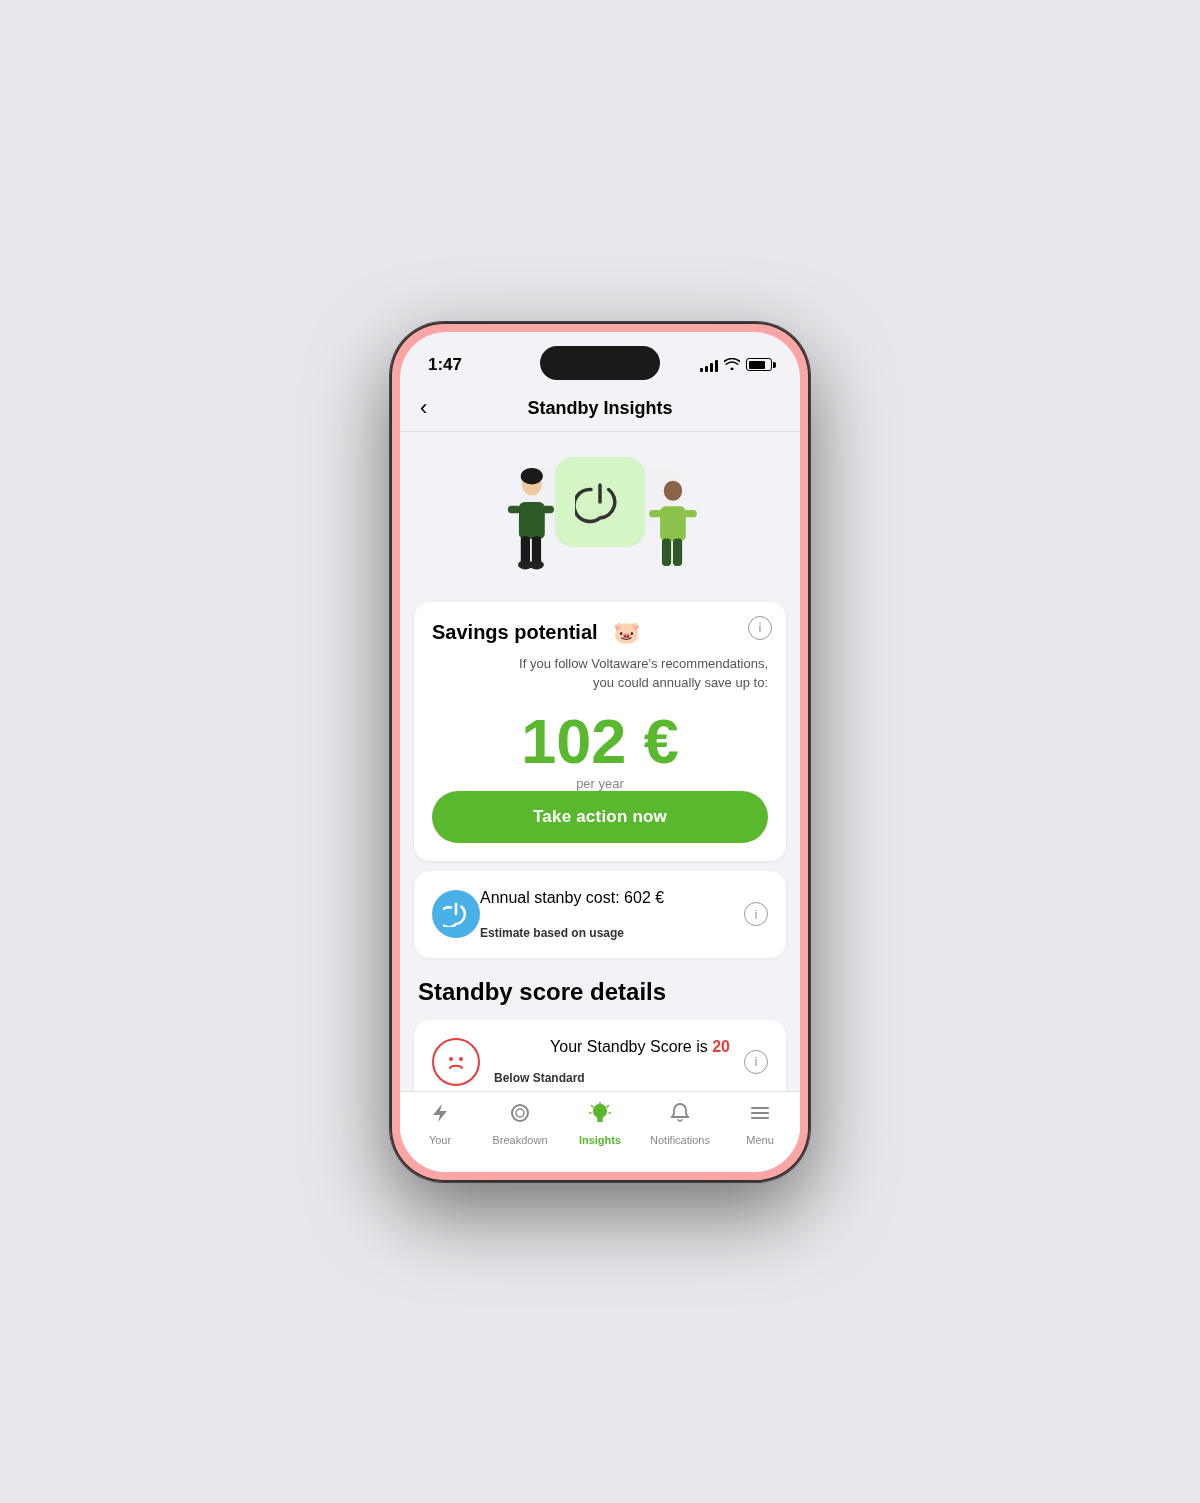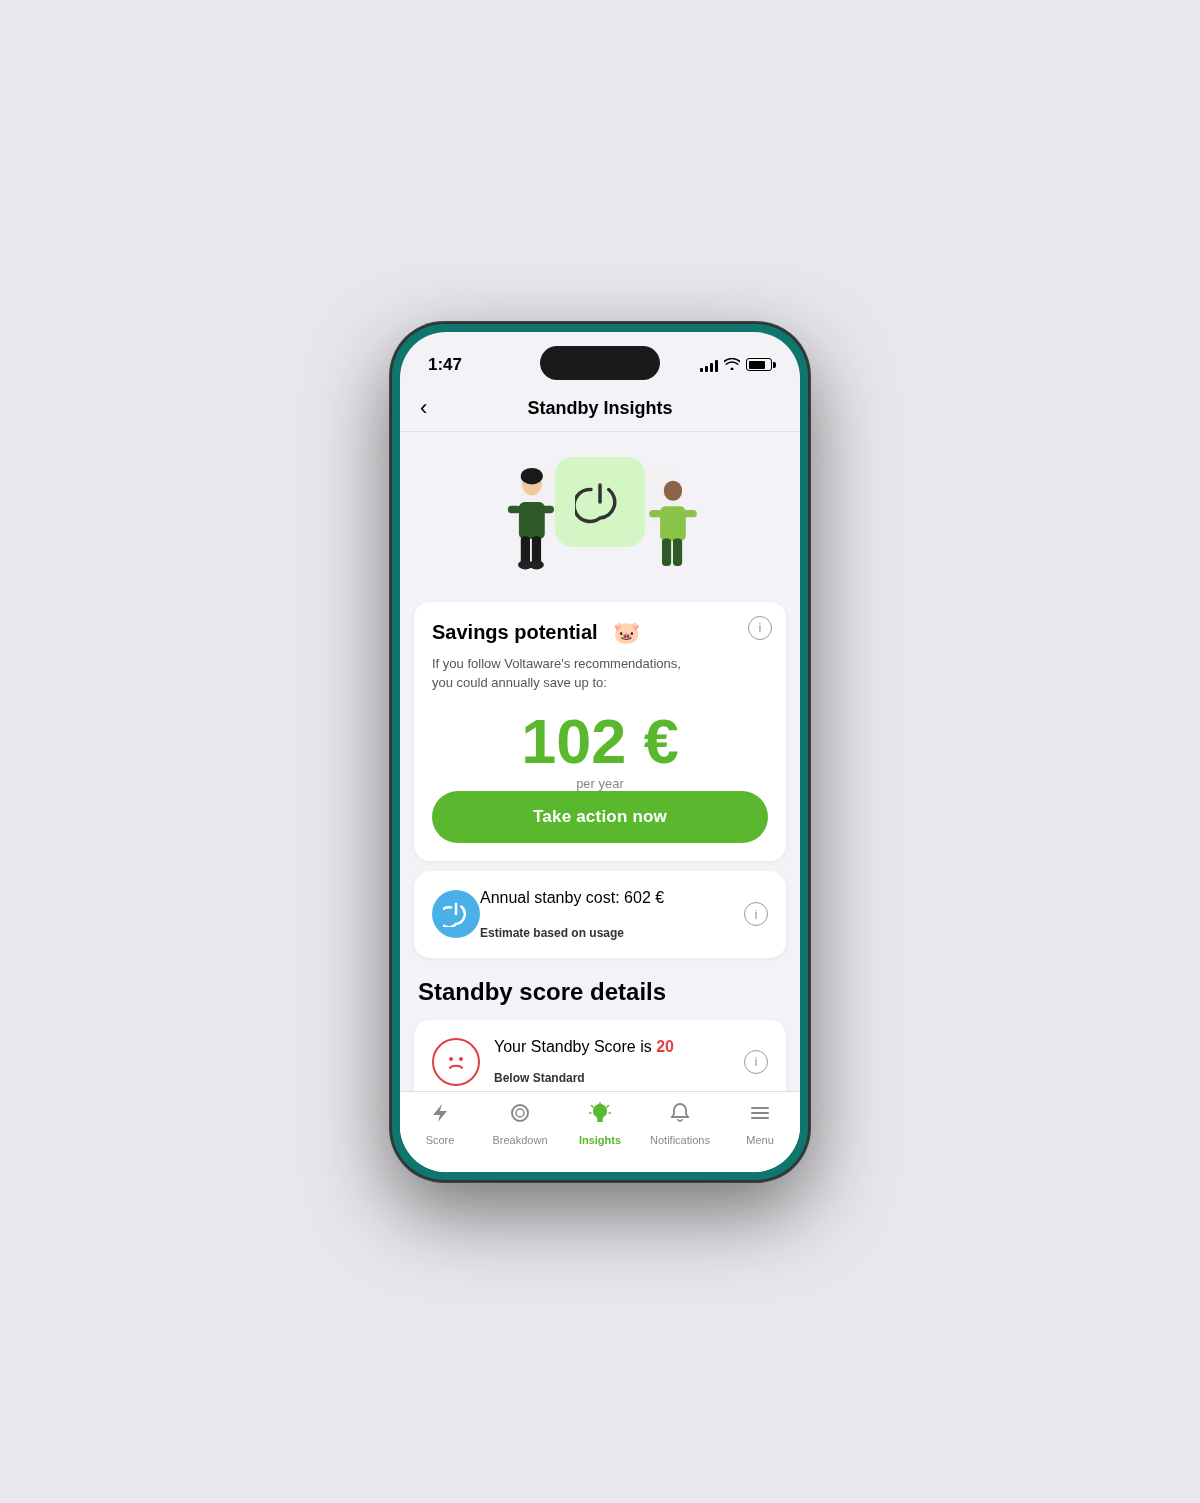--- a/index.html
+++ b/index.html
@@ -12,21 +12,21 @@
       font-family: -apple-system, BlinkMacSystemFont, 'Helvetica Neue', sans-serif;
     }
     .phone-wrapper {
       width: 420px;
       height: 860px;
       position: relative;
     }
     .phone-shell {
       width: 420px;
       height: 860px;
-      background: #0f766e;
+      background: #fca5a5;
       border-radius: 54px;
       position: relative;
       box-shadow:
         0 0 0 1px #444,
         0 30px 80px rgba(0,0,0,0.5),
         inset 0 0 0 2px #333;
       overflow: hidden;
     }
     .phone-screen {
       position: absolute;
@@ -253,21 +253,21 @@
       align-items: center;
       justify-content: center;
       font-size: 13px;
       color: #999;
       cursor: pointer;
       flex-shrink: 0;
     }
     .savings-subtitle {
       font-size: 13px;
       color: #555;
-      text-align: left;
+      text-align: right;
       line-height: 1.5;
       margin-bottom: 14px;
     }
     .savings-amount {
       font-size: 63px;
       font-weight: 700;
       color: #5ab82e;
       text-align: center;
       line-height: 1.1;
     }
@@ -344,20 +344,21 @@
       font-size: 26px;
     }
     .score-texts {
       flex: 1;
     }
     .score-main {
       font-size: 16px;
       font-weight: 500;
       color: #000;
       margin-bottom: 15px;
+      text-align: right;
     }
     .score-number {
       color: #e53e3e;
       font-weight: 700;
     }
     .score-sub {
       font-size: 12px;
       font-weight: 700;
       color: #333;
     }
@@ -543,21 +544,21 @@
 
       </div>
 
       <div class="bottom-nav">
         <div class="nav-item">
           <span class="nav-icon">
             <svg width="22" height="22" viewBox="0 0 22 22" fill="none">
               <path d="M13 2L4 13h7l-2 7 9-11h-7l2-7z" fill="#888"></path>
             </svg>
           </span>
-          <span class="nav-label">Score</span>
+          <span class="nav-label">Your</span>
         </div>
         <div class="nav-item">
           <span class="nav-icon">
             <svg width="22" height="22" viewBox="0 0 22 22" fill="none">
               <circle cx="11" cy="11" r="8" stroke="#888" stroke-width="2" fill="none"></circle>
               <circle cx="11" cy="11" r="4" stroke="#888" stroke-width="1.5" fill="none"></circle>
             </svg>
           </span>
           <span class="nav-label">Breakdown</span>
         </div>

